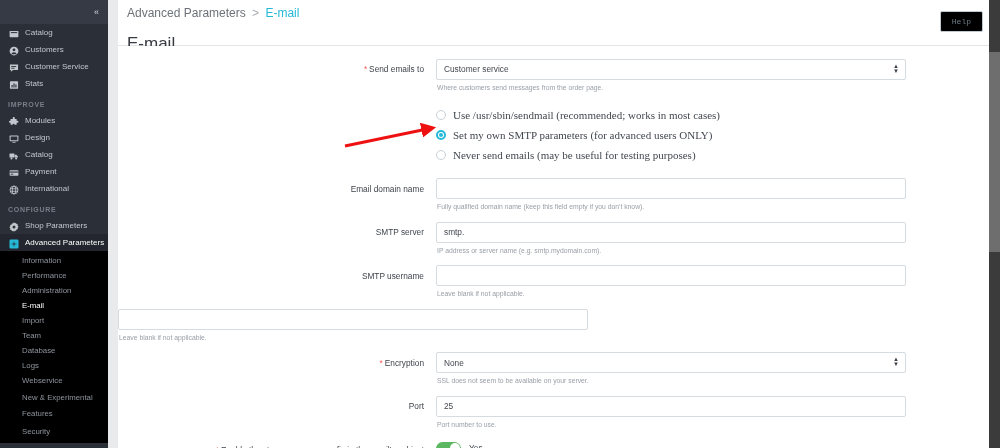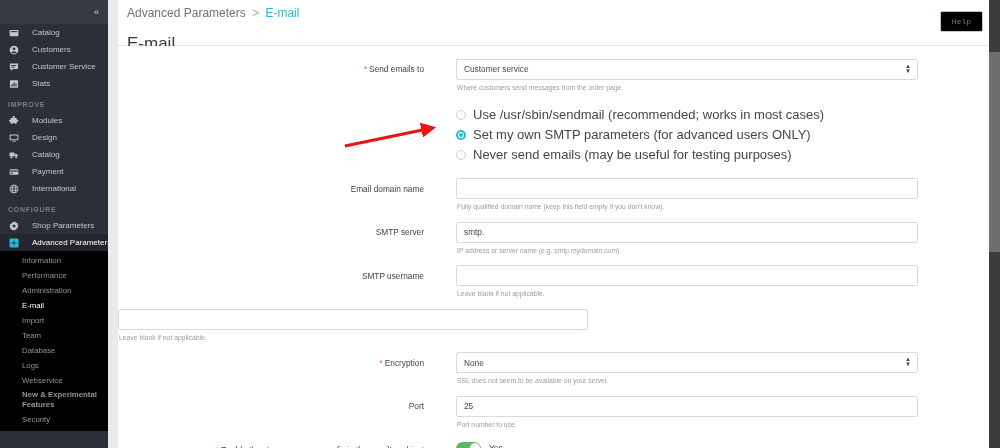--- a/index.html
+++ b/index.html
@@ -46,22 +46,22 @@
   .nav-section-title {
     padding: 9px 0 4px 8px;
     font-size: 7px;
     letter-spacing: 0.7px;
     color: #787f89;
     text-transform: uppercase;
     font-weight: 700;
   }
   .nav-item {
     display: flex;
-    align-items: center;
-    gap: 13px;
+    align-items: flex-start;
+    gap: 6px;
     padding: 4px 6px 4px 8px;
     height: 17px;
     color: #c3c8cf;
     cursor: pointer;
     position: relative;
   }
   .nav-item .ic {
     width: 11px; height: 11px;
     flex: 0 0 11px;
     display: flex; align-items: center; justify-content: center;
@@ -79,21 +79,21 @@
 
   .submenu { background: #000000; padding: 2px 0 4px 0; }
   .submenu-item {
     padding: 2px 0 2px 22px;
     font-size: 7.8px;
     color: #8e949d;
     line-height: 11px;
     cursor: pointer;
   }
   .submenu-item.active { color: #ffffff; }
-  .submenu-item.two-line { line-height: 10px; font-weight: bold; }
+  .submenu-item.two-line { line-height: 16px; }
 
   
   .gutter {
     width: 10px;
     flex: 0 0 10px;
     background: #e9eaec;
     height: 448px;
   }
 
   
@@ -146,21 +146,20 @@
     position: relative;
     overflow: hidden;
   }
 
   
   .form-row {
     display: flex;
     align-items: flex-start;
     padding: 0 0 0 0;
     margin-bottom: 0;
-    gap: 20px;
   }
   .form-label {
     width: 318px;
     flex: 0 0 318px;
     text-align: right;
     padding-right: 12px;
     font-size: 8.3px;
     color: #3f444b;
     line-height: 13px;
     padding-top: 5px;
@@ -231,21 +230,21 @@
   }
   .radio-dot.checked::after {
     content: "";
     position: absolute;
     left: 50%; top: 50%;
     width: 4px; height: 4px;
     margin: -2px 0 0 -2px;
     border-radius: 50%;
     background: #25b9d7;
   }
-  .radio-label { font-size: 13px; color: #42474e; }
+  .radio-label { font-size: 11px; color: #42474e; font-family: Liberation Serif, serif; }
 
   
   .toggle {
     width: 25px; height: 13px;
     border-radius: 7px;
     background: #5cb860;
     position: relative;
     display: inline-block;
     vertical-align: middle;
     cursor: pointer;

